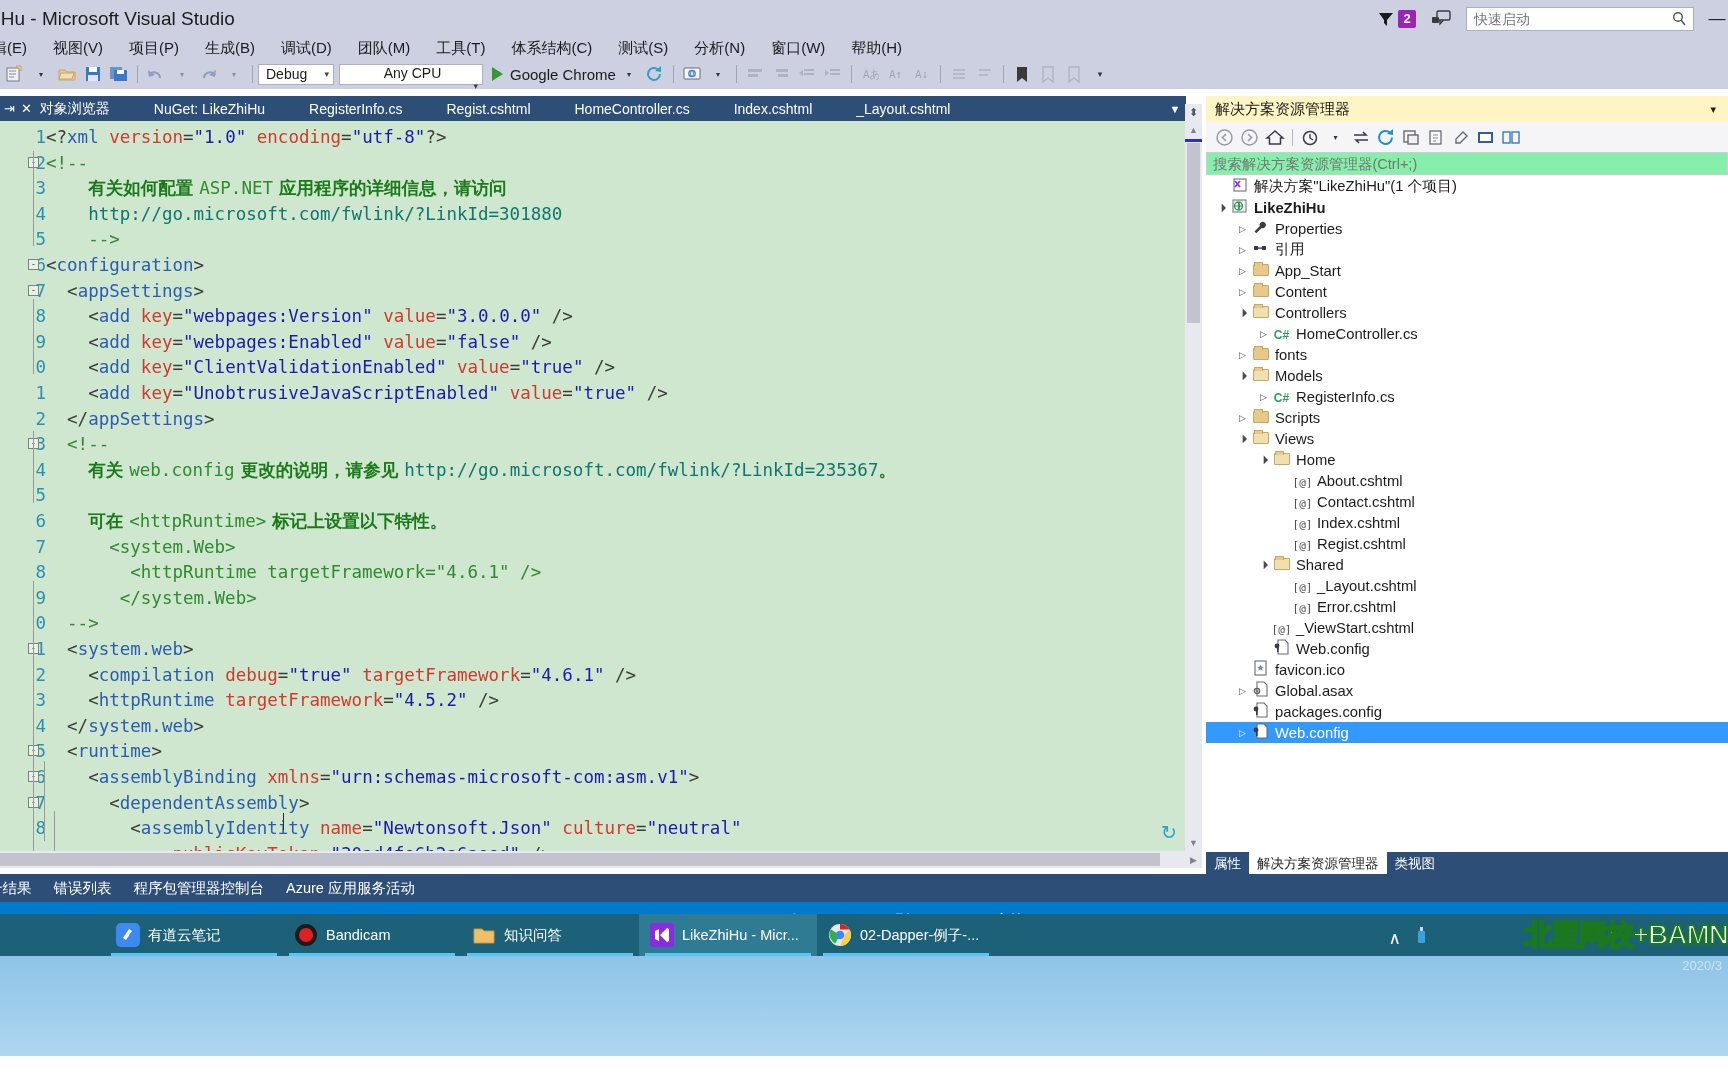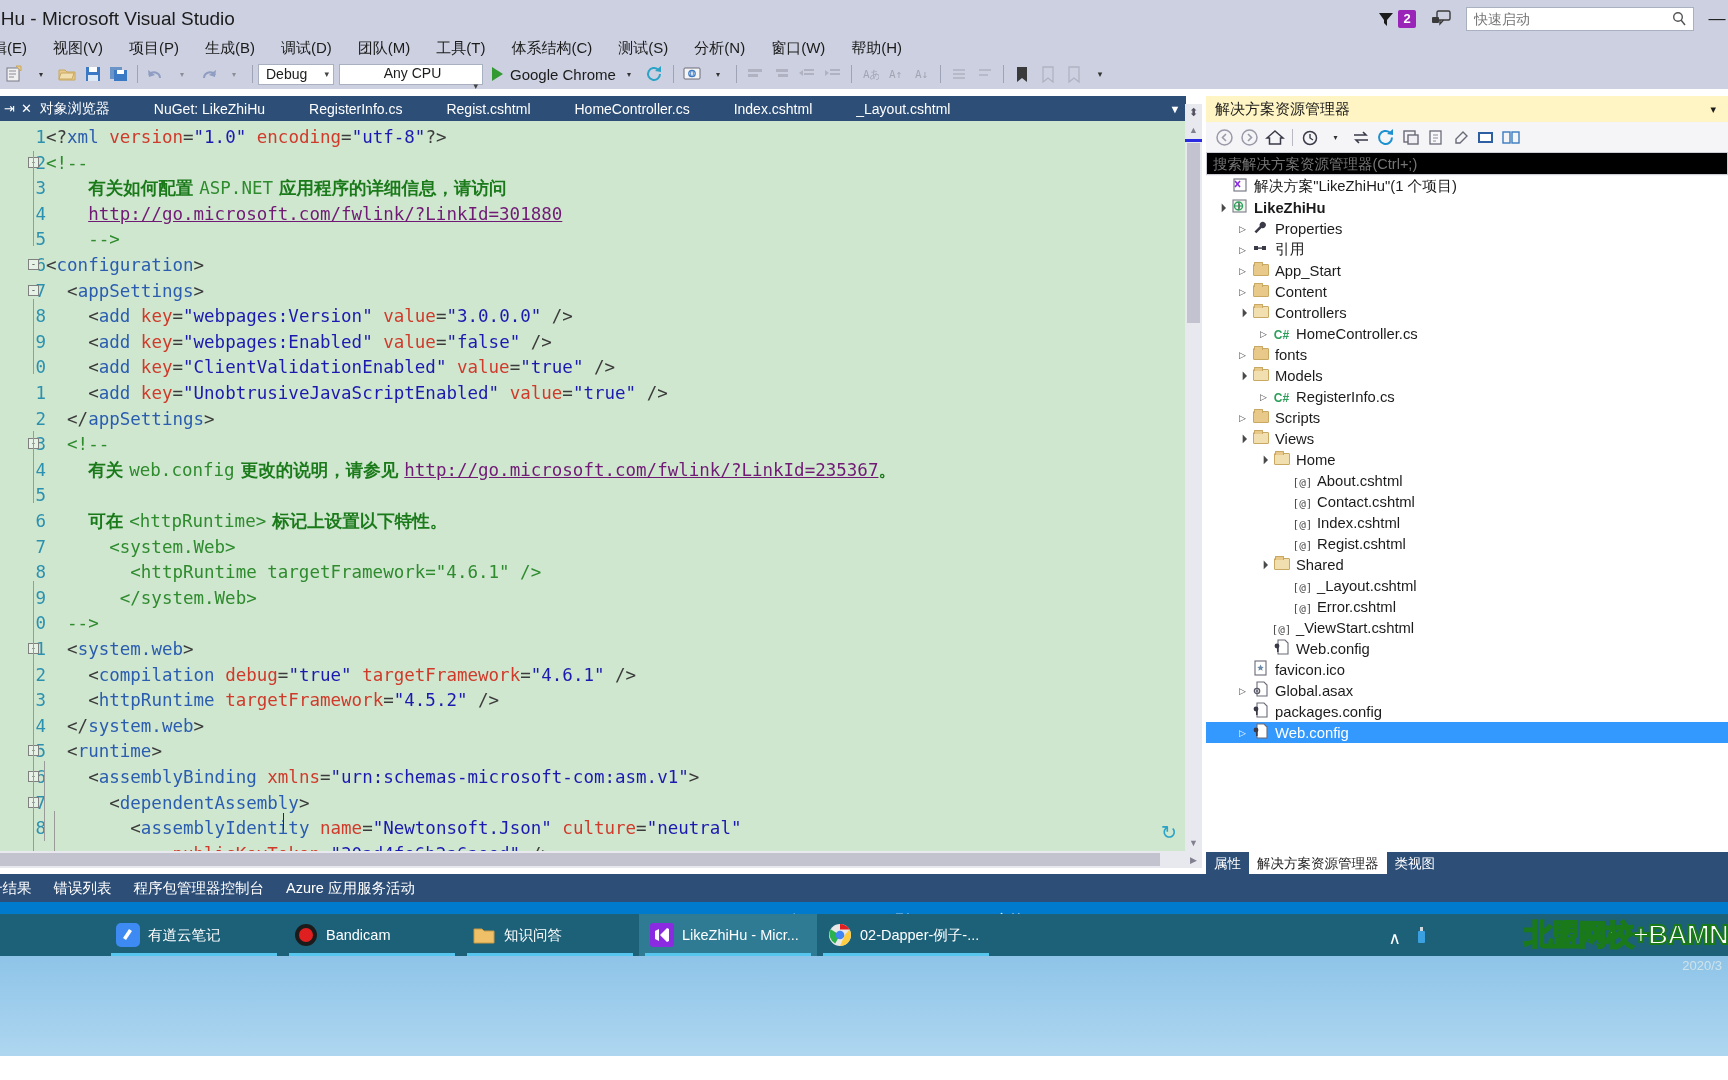--- a/index.html
+++ b/index.html
@@ -120,21 +120,21 @@
     background: #e6f2e6; font-size: 9px; line-height: 9px; text-align: center;
     color: #444; font-family: "DejaVu Sans Mono", monospace;
   }
   .foldline { position: absolute; width: 1px; background: #9a9a9a; }
   .tag   { color: #2a5db0; }
   .attr  { color: #d03a2a; }
   .val   { color: #1a1ab0; }
   .punc  { color: #3b3b3b; }
   .cmt   { color: #2e8b2e; }
   .cmt-cn{ color: #1a7a1a; font-family: "DejaVu Sans", sans-serif; font-weight: bold; }
-  .lnk   { color: #701a75; text-decoration: underline; }
+  .lnk   { color: #0f766e; }
   .plain { color: #2a2a2a; }
   .caret-i { position: absolute; width: 1px; height: 17px; background: #2a2a2a; }
 
   
   .vscroll {
     position: absolute; left: 1185px; top: 121px; width: 17px; height: 730px;
     background: #e8e8ef;
   }
   .vs-upbtn, .vs-dnbtn {
     position: absolute; left: 0; width: 17px; height: 17px;
@@ -175,21 +175,21 @@
   }
   .sol-header-right { margin-left: auto; display: flex; align-items: center; padding-right: 6px; }
   .sol-toolbar {
     position: absolute; left: 0; top: 26px; width: 522px; height: 30px;
     background: #f5f5f8; display: flex; align-items: center; padding-left: 6px;
   }
   .sol-tb-ico { width: 25px; height: 24px; display: flex; align-items: center; justify-content: center; }
   .sol-tb-sep { width: 1px; height: 17px; background: #b9b9c4; margin: 0 5px; }
   .sol-search {
     position: absolute; left: 0; top: 56px; width: 522px; height: 23px;
-    background: #000000; border: 1px solid #ccccd5; display: flex; align-items: center;
+    background: #86efac; border: 1px solid #ccccd5; display: flex; align-items: center;
   }
   .sol-search input {
     border: 0; outline: 0; width: 100%; font-size: 14.5px; color: #6b6b6b;
     padding-left: 6px; background: transparent; font-family: "Liberation Sans", sans-serif;
   }
   .sol-tree {
     position: absolute; left: 0; top: 80px; width: 522px; height: 676px;
     background: #ffffff; overflow: hidden;
   }
   .tnode {

